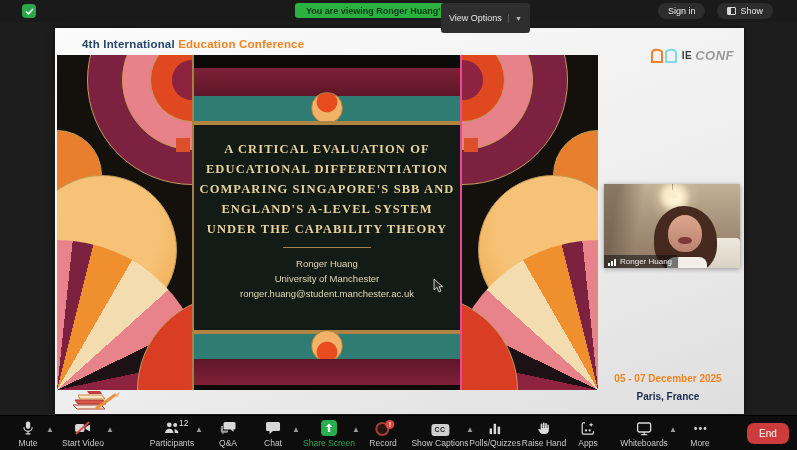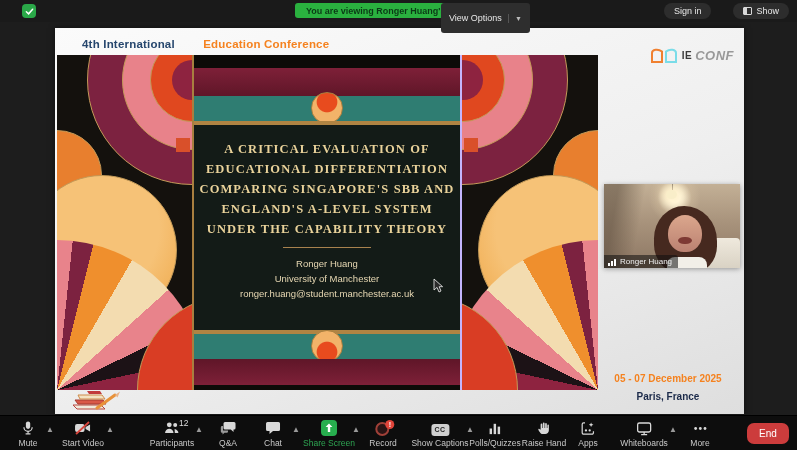--- a/index.html
+++ b/index.html
@@ -13,36 +13,36 @@
             background:#2aa848; display:flex; align-items:center; justify-content:center; }
   .shield svg { width:9px; height:9px; }
   .banner { position:absolute; left:295px; top:3px; height:15px; border-radius:3px;
             background:#2ab13f; color:#0b3a16; font-size:9px; font-weight:bold;
             display:flex; align-items:center; padding:0 11px; }
   .viewopts { position:absolute; left:441px; top:3px; height:30px; border-radius:3px;
               background:#2e2e2e; color:#e6e6e6; font-size:9px; display:flex; align-items:center;
               gap:6px; padding:0 8px; border:none; cursor:pointer; }
   .viewopts .vsep { width:1px; height:9px; background:#555; }
   .viewopts .vchev { font-size:7px; color:#bbb; }
-  .tb-right { position:absolute; right:8px; top:3px; display:flex; gap:22px; }
+  .tb-right { position:absolute; right:24px; top:3px; display:flex; gap:12px; }
   .tb-btn { height:16px; border:none; border-radius:8px; background:#2d2d2d; color:#e8e8e8;
             font-size:9px; display:flex; align-items:center; gap:4px; padding:0 10px; cursor:pointer; }
   .view-ic { display:inline-block; width:9px; height:8px; border:1px solid #d8d8d8; border-radius:1px;
              position:relative; }
   .view-ic::after { content:""; position:absolute; left:0; top:0; width:3px; height:6px; background:#d8d8d8; }
 
   
   .stage { position:absolute; left:0; top:22px; width:797px; height:393px; background:#1d1d1d; }
   .screen { position:absolute; left:55px; top:6px; width:689px; height:386px;
             background:linear-gradient(160deg,#fbfbfb 0%,#efefef 55%,#dedede 100%);
             box-shadow:0 0 6px rgba(0,0,0,.5); }
 
   .conf-header { position:absolute; left:27px; top:10px; font-size:11.5px; font-weight:bold; letter-spacing:.2px; }
   .conf-header .navy { color:#27476e; }
-  .conf-header .orange { color:#f5821f;margin-left:25px; }
+  .conf-header .orange { color:#f5821f; }
 
   .logo { position:absolute; right:10px; top:17px; display:flex; align-items:center; gap:3px; }
   .logo .ie { font-size:10px; font-weight:bold; color:#3a3a3a; letter-spacing:.5px; }
   .logo .conf { font-size:13px; font-weight:bold; font-style:italic; color:#999; letter-spacing:.5px; }
 
   .books { position:absolute; left:12px; bottom:2px; width:58px; height:24px; }
 
   .conf-footer { position:absolute; left:518px; bottom:12px; width:190px; text-align:center; }
   .conf-footer .dates { color:#f5821f; font-size:10px; font-weight:bold; margin-bottom:7px; }
   .conf-footer .loc { color:#1b2a4a; font-size:10px; font-weight:bold; }
@@ -64,21 +64,21 @@
   .fan { left:-150px; top:185px; width:300px; height:300px;
          background:conic-gradient(from 0deg,
            #e8838b 0deg 6deg, #7c2240 6deg 14deg, #ef8f2d 14deg 30deg,
            #f3dcb0 30deg 48deg, #e8838b 48deg 64deg, #1c1216 64deg 78deg,
            #8e2340 78deg 90deg, transparent 90deg 360deg); }
   .redarch { left:80px; top:240px; width:190px; height:190px; background:#d93d24; border:1.5px solid #c39a58; }
 
   .corner-sq { position:absolute; width:14px; height:14px; background:#d9502a; z-index:2; }
 
   .center-col { position:absolute; left:135px; top:0; width:270px; height:335px; background:#0d0b08;
-                z-index:2; border-left:2px solid #a87f3f; border-right:2px solid #c4b5fd; }
+                z-index:2; border-left:2px solid #a87f3f; border-right:2px solid #ec4899; }
   .band { position:absolute; left:0; width:100%; }
   .maroon-t { top:13px; height:28px; background:linear-gradient(#7e2038,#5f1628); }
   .teal-t   { top:41px; height:25px; background:#2f7d72; }
   .gold-t   { top:66px; height:4px;  background:#b08443; }
   .panel    { top:70px; height:205px; background:#131b17; text-align:center; }
   .gold-b   { top:275px; height:4px; background:#b08443; }
   .teal-b   { top:279px; height:25px; background:#2f7d72; }
   .maroon-b { top:304px; height:26px; background:linear-gradient(#5f1628,#7e2038); }
   .medal { position:absolute; left:50%; margin-left:-16px; width:32px; height:32px; border-radius:50%;
            border:1px solid #a87f3f; }

